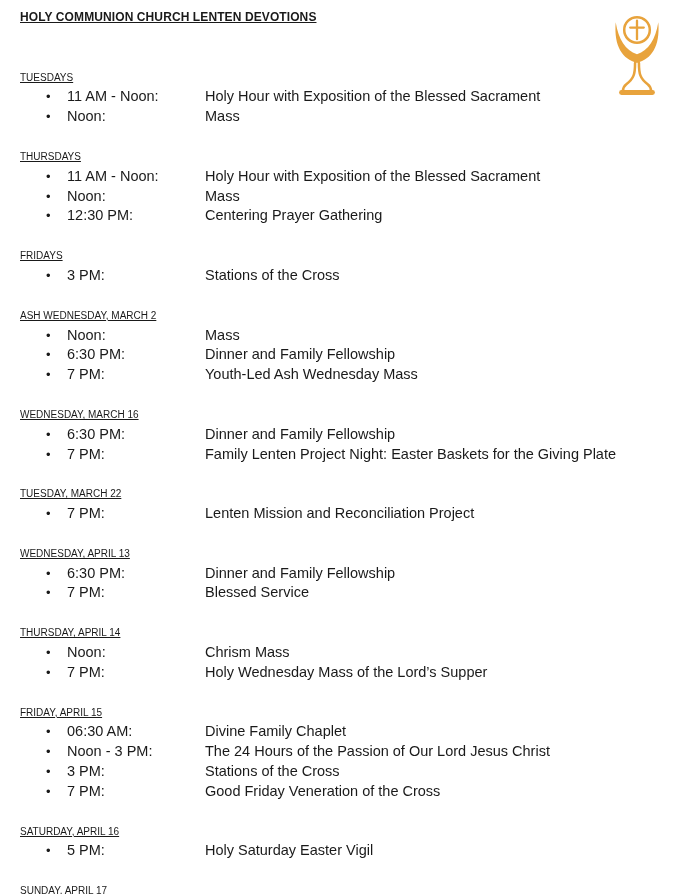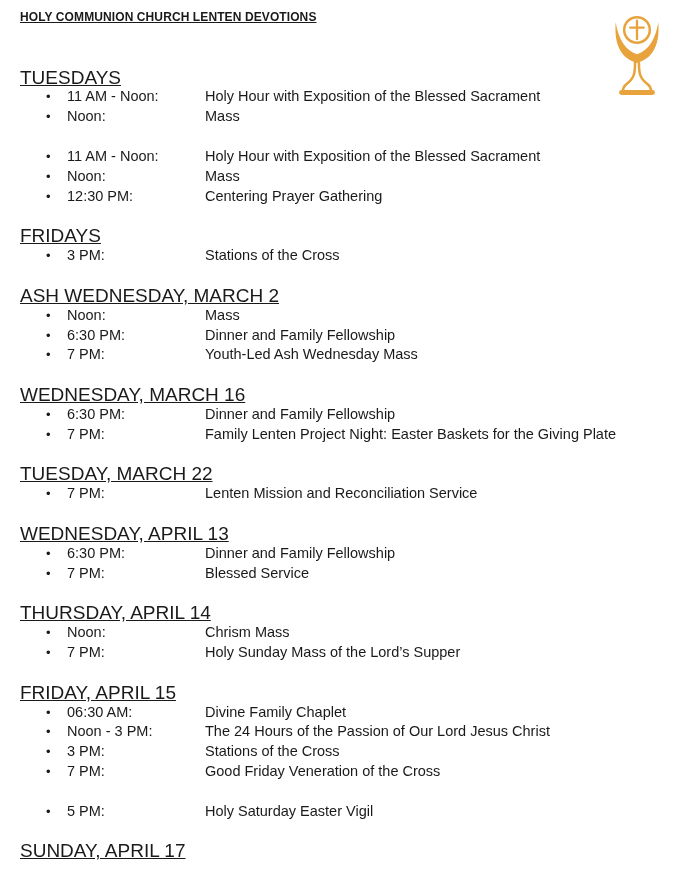--- a/index.html
+++ b/index.html
@@ -17,21 +17,21 @@
     font-weight:bold;
     text-decoration:underline;
     line-height:var(--line);
     letter-spacing:0.1px;
     white-space:nowrap;
   }
   .title-gap { height:var(--line); }
 
   .section { margin-top:var(--line); }
   .section-heading {
-    font-size:19px;
+    font-size:10px;
     text-decoration:underline;
     line-height:var(--line);
     white-space:nowrap;
   }
   .event-row {
     display:flex;
     align-items:baseline;
     line-height:var(--line);
     font-size:14.5px;
     padding-left:26px;
@@ -73,20 +73,21 @@
 
   <div class="event-row">
     <span class="bullet">•</span>
     <span class="time">Noon:</span>
     <span class="desc">Mass</span>
   </div>
 </div>
   </div>
 
   <div class="section">
+    <div class="section-heading">THURSDAYS</div>
     <div>
   <div class="event-row">
     <span class="bullet">•</span>
     <span class="time">11 AM - Noon:</span>
     <span class="desc">Holy Hour with Exposition of the Blessed Sacrament</span>
   </div>
 
   <div class="event-row">
     <span class="bullet">•</span>
     <span class="time">Noon:</span>
@@ -151,21 +152,21 @@
   </div>
 </div>
   </div>
 
   <div class="section">
     <div class="section-heading">TUESDAY, MARCH 22</div>
     <div>
   <div class="event-row">
     <span class="bullet">•</span>
     <span class="time">7 PM:</span>
-    <span class="desc">Lenten Mission and Reconciliation Service</span>
+    <span class="desc">Lenten Mission and Reconciliation Project</span>
   </div>
 </div>
   </div>
 
   <div class="section">
     <div class="section-heading">WEDNESDAY, APRIL 13</div>
     <div>
   <div class="event-row">
     <span class="bullet">•</span>
     <span class="time">6:30 PM:</span>
@@ -185,21 +186,21 @@
     <div>
   <div class="event-row">
     <span class="bullet">•</span>
     <span class="time">Noon:</span>
     <span class="desc">Chrism Mass</span>
   </div>
 
   <div class="event-row">
     <span class="bullet">•</span>
     <span class="time">7 PM:</span>
-    <span class="desc">Holy Sunday Mass of the Lord’s Supper</span>
+    <span class="desc">Holy Wednesday Mass of the Lord’s Supper</span>
   </div>
 </div>
   </div>
 
   <div class="section">
     <div class="section-heading">FRIDAY, APRIL 15</div>
     <div>
   <div class="event-row">
     <span class="bullet">•</span>
     <span class="time">06:30 AM:</span>
@@ -220,20 +221,21 @@
 
   <div class="event-row">
     <span class="bullet">•</span>
     <span class="time">7 PM:</span>
     <span class="desc">Good Friday Veneration of the Cross</span>
   </div>
 </div>
   </div>
 
   <div class="section">
+    <div class="section-heading">SATURDAY, APRIL 16</div>
     <div>
   <div class="event-row">
     <span class="bullet">•</span>
     <span class="time">5 PM:</span>
     <span class="desc">Holy Saturday Easter Vigil</span>
   </div>
 </div>
   </div>
 
   <div class="section">

